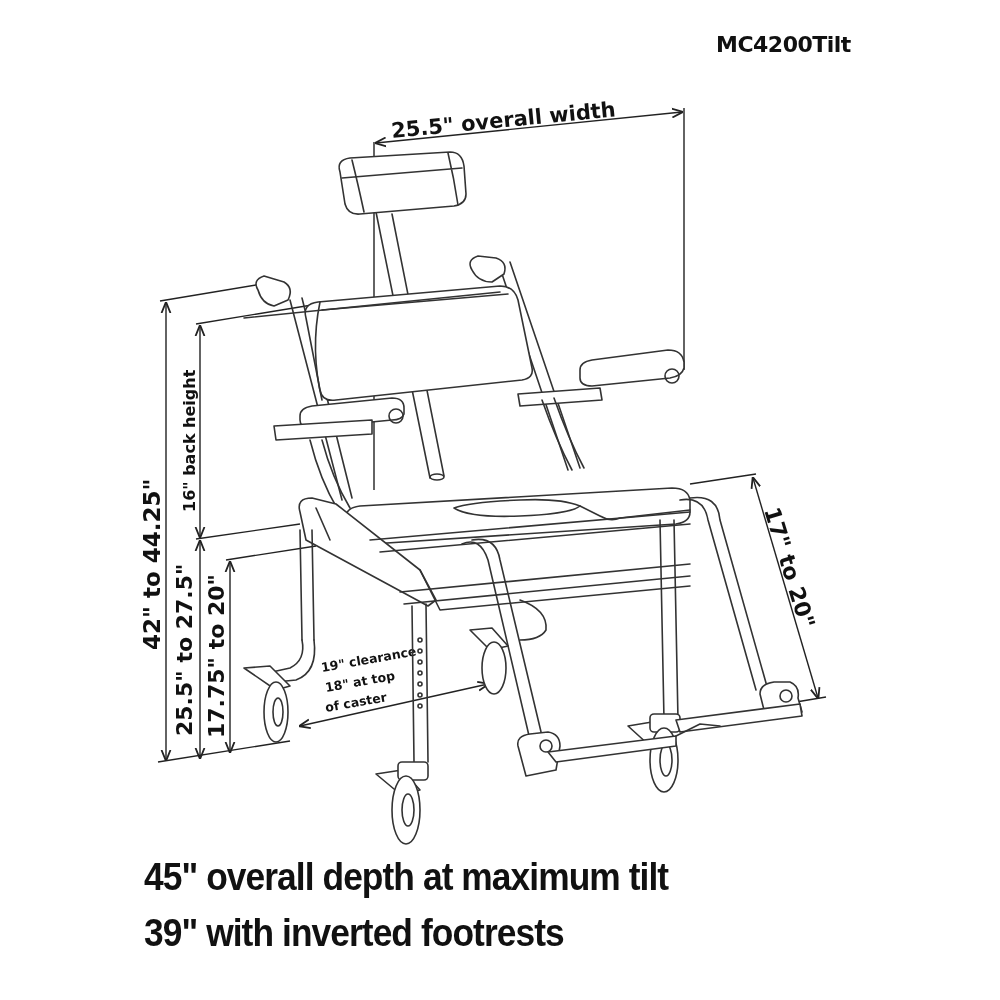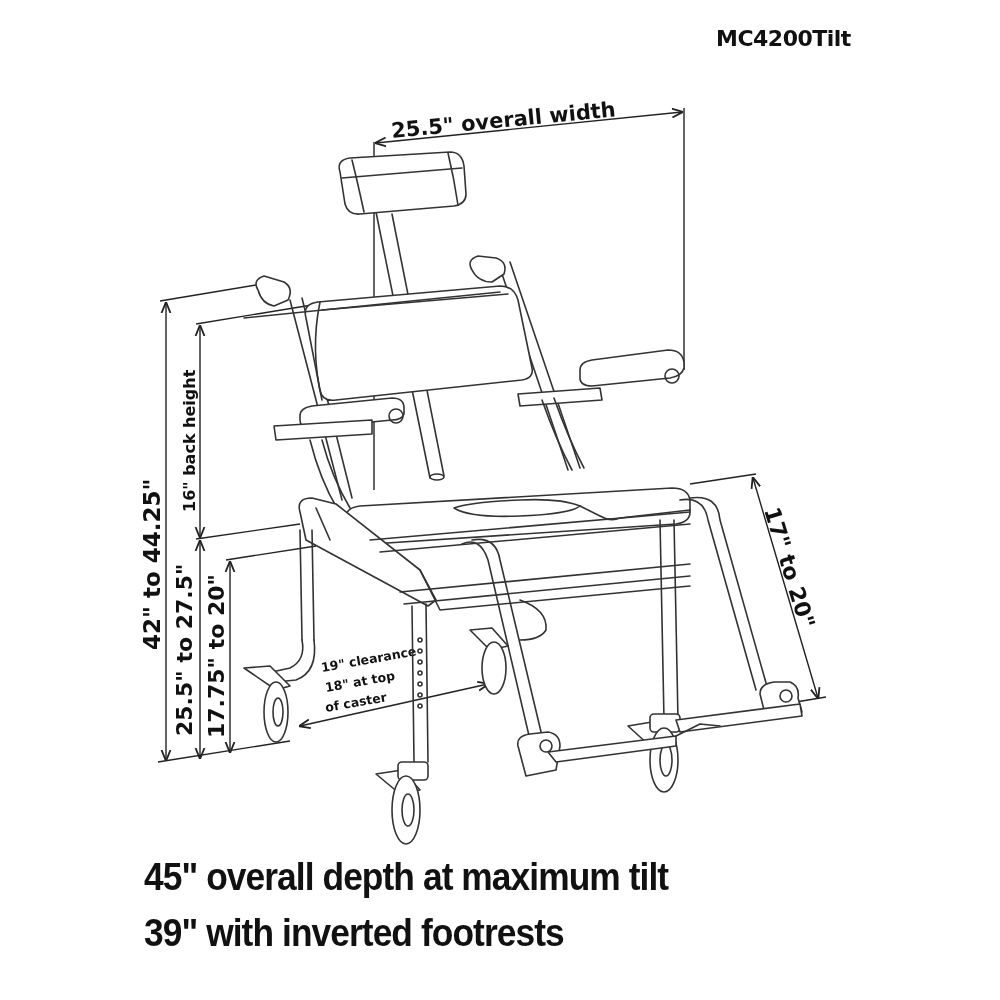--- a/index.html
+++ b/index.html
@@ -1,17 +1,17 @@
 <!DOCTYPE html>
 <html><head>
 <meta charset="utf-8">
 <style>
   html, body { margin: 0; padding: 0; background: #ffffff; }
   body { width: 1000px; height: 1000px; position: relative; overflow: hidden; font-family: "DejaVu Sans", sans-serif; color: #111; }
-  .model { position: absolute; left: 716px; top: 26px; font-size: 22px; font-weight: bold; letter-spacing: -0.5px; }
+  .model { position: absolute; left: 716px; top: 32px; font-size: 22px; font-weight: bold; letter-spacing: -0.5px; }
   .drawing { position: absolute; left: 0; top: 0; width: 1000px; height: 860px; }
   .caption { position: absolute; left: 144px; font-size: 38px; font-weight: bold; letter-spacing: -1px; font-family: "Liberation Sans", sans-serif; transform: scaleX(0.93); transform-origin: left top; }
   .cap1 { top: 856px; }
   .cap2 { top: 912px; }
   svg text { font-family: "DejaVu Sans", sans-serif; font-weight: bold; fill: #111; }
   .ln { stroke: #333; stroke-width: 1.6; fill: none; stroke-linejoin: round; stroke-linecap: round; }
   .lnf { stroke: #333; stroke-width: 1.6; fill: #fff; stroke-linejoin: round; }
   .dim { stroke: #222; stroke-width: 1.4; fill: none; }
 </style>
 </head>

